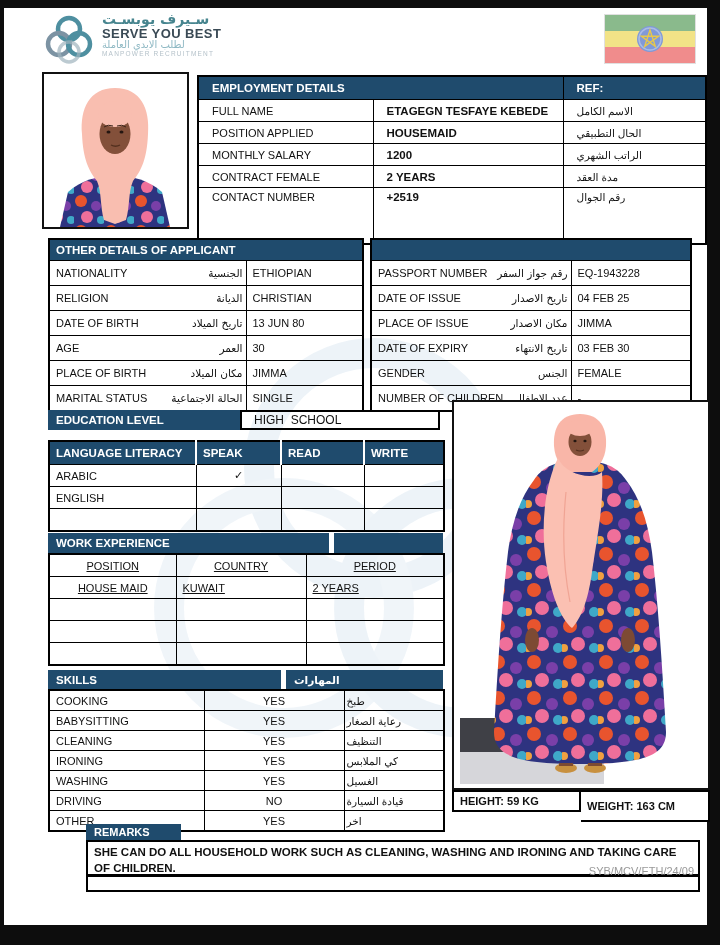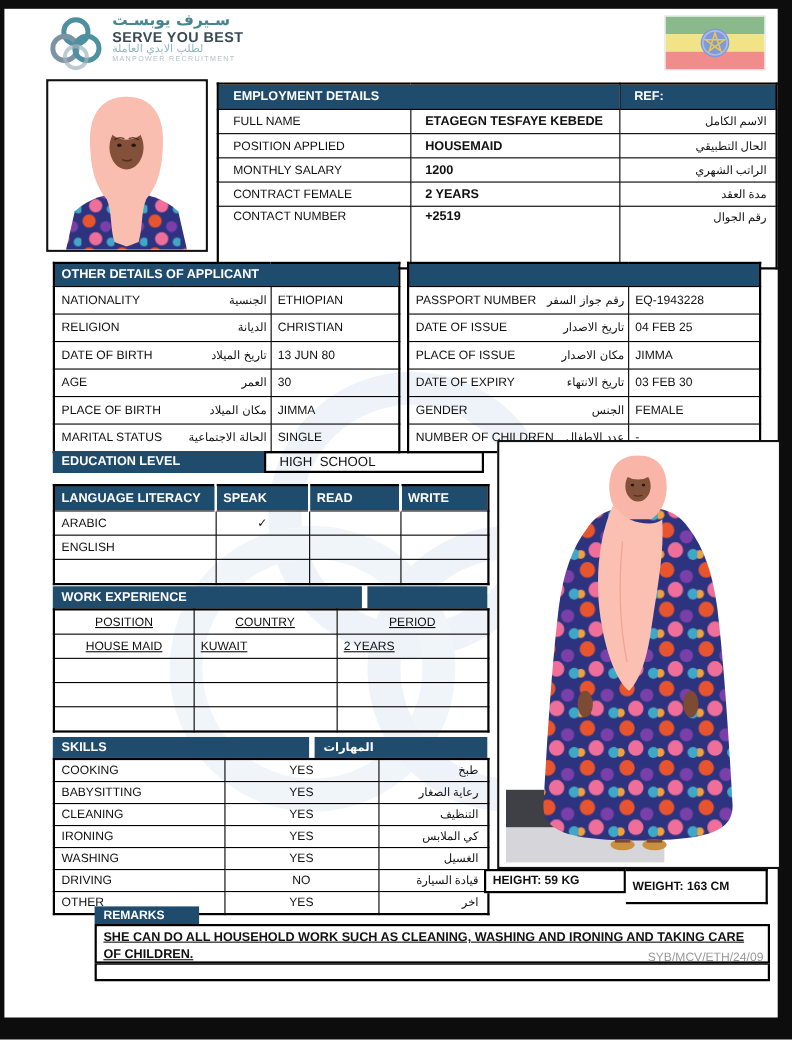--- a/index.html
+++ b/index.html
@@ -6,21 +6,21 @@
   body{width:720px;height:945px;position:relative;background:#0d0d0d;overflow:hidden;
        font-family:"Liberation Sans",sans-serif;color:#111;}
   .sheet{position:absolute;left:4px;top:8px;width:703px;height:917px;background:#fff;}
   .abs{position:absolute;}
   table{border-collapse:collapse;table-layout:fixed;position:absolute;}
   td{border:1px solid #000;overflow:hidden;white-space:nowrap;font-size:11px;padding:0 0 0 6px;}
   .navy{background:#1f4b6d;color:#fff;font-weight:bold;font-size:11.5px;}
   .navybar{position:absolute;background:#1f4b6d;color:#fff;font-weight:bold;font-size:11.5px;
            display:flex;align-items:center;padding:0 8px;box-sizing:border-box;}
   .val{font-weight:bold;font-size:11.5px;}
-  .ar{font-family:Liberation Serif, serif;text-align:right;padding:0 8px 0 2px;font-size:10.5px;}
+  .ar{font-family:Liberation Sans, sans-serif;text-align:left;padding:0 8px 0 2px;font-size:10.5px;}
   .emp{left:193px;top:67px;width:508px;border:2px solid #000;}
   .emp td{height:21px;padding-left:13px;}
   .emp tr.hh td{height:22px;}
   .emp tr.tall td{height:52px;vertical-align:top;padding-top:3px;}
   .od{border:2px solid #000;}
   .od td{height:24px;}
   .od tr.hh td{height:20px;}
   .odl{display:flex;justify-content:space-between;align-items:center;height:24px;}
   .odl .en{font-size:11px;}
   .odl .ar2{font-family:"DejaVu Sans",sans-serif;font-size:10.5px;padding-right:3px;}
@@ -31,21 +31,21 @@
   .wrk{left:44px;top:545px;width:395px;border:2px solid #000;}
   .wrk td{height:21px;text-decoration:underline;}
   .wrk .ctr{text-align:center;padding:0;}
   .skl{left:44px;top:681px;width:395px;border:2px solid #000;}
   .skl td{height:19px;}
   .skl .ctr{text-align:center;padding:0;}
   .photo-box{border:2px solid #111;background:#fff;box-sizing:border-box;}
   .hwcell{border:2px solid #000;box-sizing:border-box;font-size:11px;font-weight:bold;
           display:flex;align-items:center;padding-left:6px;background:#fff;}
   .remarks-body{border:2px solid #000;box-sizing:border-box;background:transparent;
-    font-size:11.5px;font-weight:bold;line-height:16px;padding:2px 6px;white-space:normal;text-decoration:underline;}
+    font-size:11.5px;font-weight:bold;line-height:16px;padding:2px 6px;white-space:normal;}
   .remarks-empty{border:2px solid #000;border-top:1px solid #000;box-sizing:border-box;}
   .refcode{color:#999;font-size:11px;}
   .edu-val{border:2px solid #000;box-sizing:border-box;display:flex;align-items:center;
            padding-left:12px;font-size:12px;white-space:pre;}
   .logo-text div{line-height:1.05;}
   .wm{opacity:.6;pointer-events:none;}
   .z1{z-index:1;}
 </style>
 </head>
 <body>
@@ -425,21 +425,21 @@
       <path d="M122,48 q4,2 8,0" stroke="#54301f" stroke-width="1.2" fill="none"></path>
       <path d="M104,56 C92,80 86,120 92,160 C98,200 110,220 118,226 C126,218 134,200 138,170 C144,130 150,100 148,70 C140,78 112,74 104,56 Z" fill="#fbc0b2"></path>
       <path d="M112,90 C108,130 110,170 116,200" stroke="#f0a494" stroke-width="1.2" fill="none"></path>
       <ellipse cx="112" cy="366" rx="11" ry="5" fill="#c8903f"></ellipse>
       <ellipse cx="141" cy="366" rx="11" ry="5" fill="#c8903f"></ellipse>
       <rect x="105" y="361" width="14" height="3" fill="#7d4a33"></rect>
       <rect x="134" y="361" width="14" height="3" fill="#7d4a33"></rect>
     </svg>
   </div>
 
-  <div class="abs z1" style="left:436px;top:782px;width:258px;display:flex;">
+  <div class="abs z1" style="left:448px;top:782px;width:258px;display:flex;">
     <div class="hwcell" style="width:129px;height:22px;">HEIGHT: 59 KG</div>
     <div class="hwcell" style="width:129px;height:32px;border-left:none;">WEIGHT: 163 CM</div>
   </div>
 
   <div class="navybar z1" style="left:82px;top:816px;width:95px;height:16px;font-size:11px;">REMARKS</div>
   <div class="abs z1 remarks-body" style="left:82px;top:832px;width:614px;height:36px;">SHE CAN DO ALL HOUSEHOLD WORK SUCH AS CLEANING, WASHING AND IRONING AND TAKING CARE OF CHILDREN.</div>
   <div class="abs z1 remarks-empty" style="left:82px;top:868px;width:614px;height:16px;"></div>
   <div class="abs z1 refcode" style="left:500px;top:857px;width:190px;text-align:right;">SYB/MCV/ETH/24/09</div>
 
 </div>

